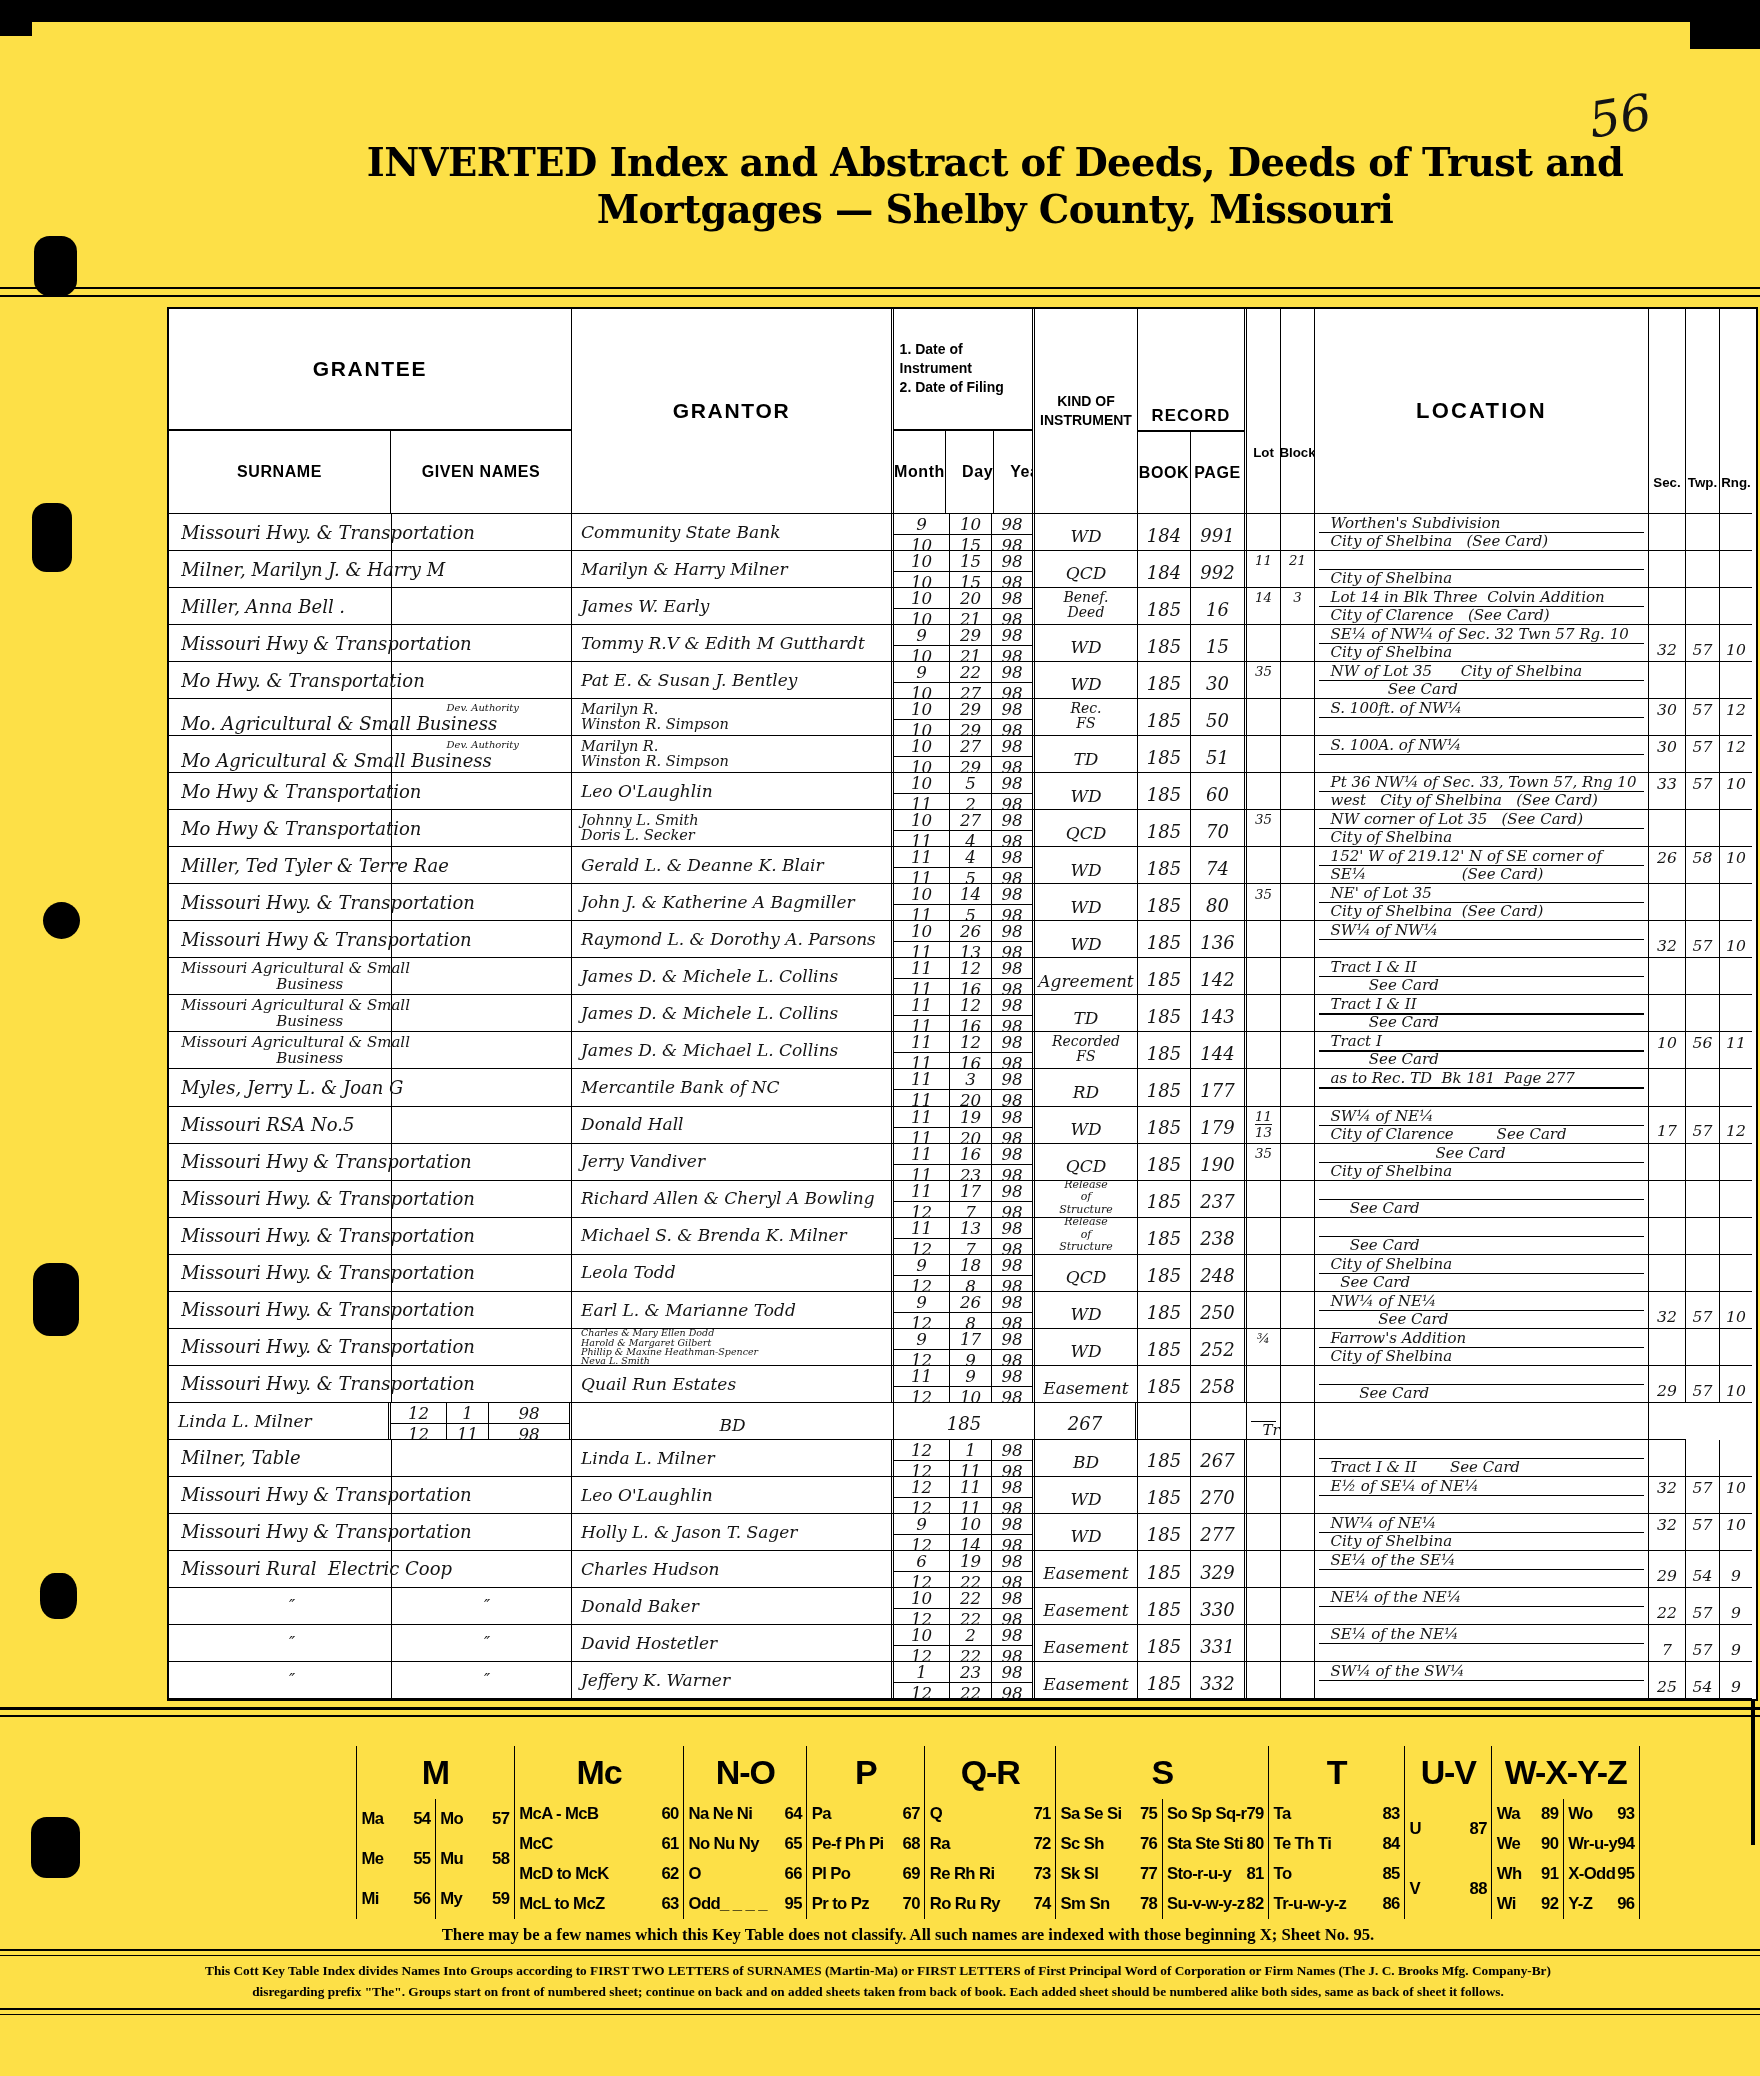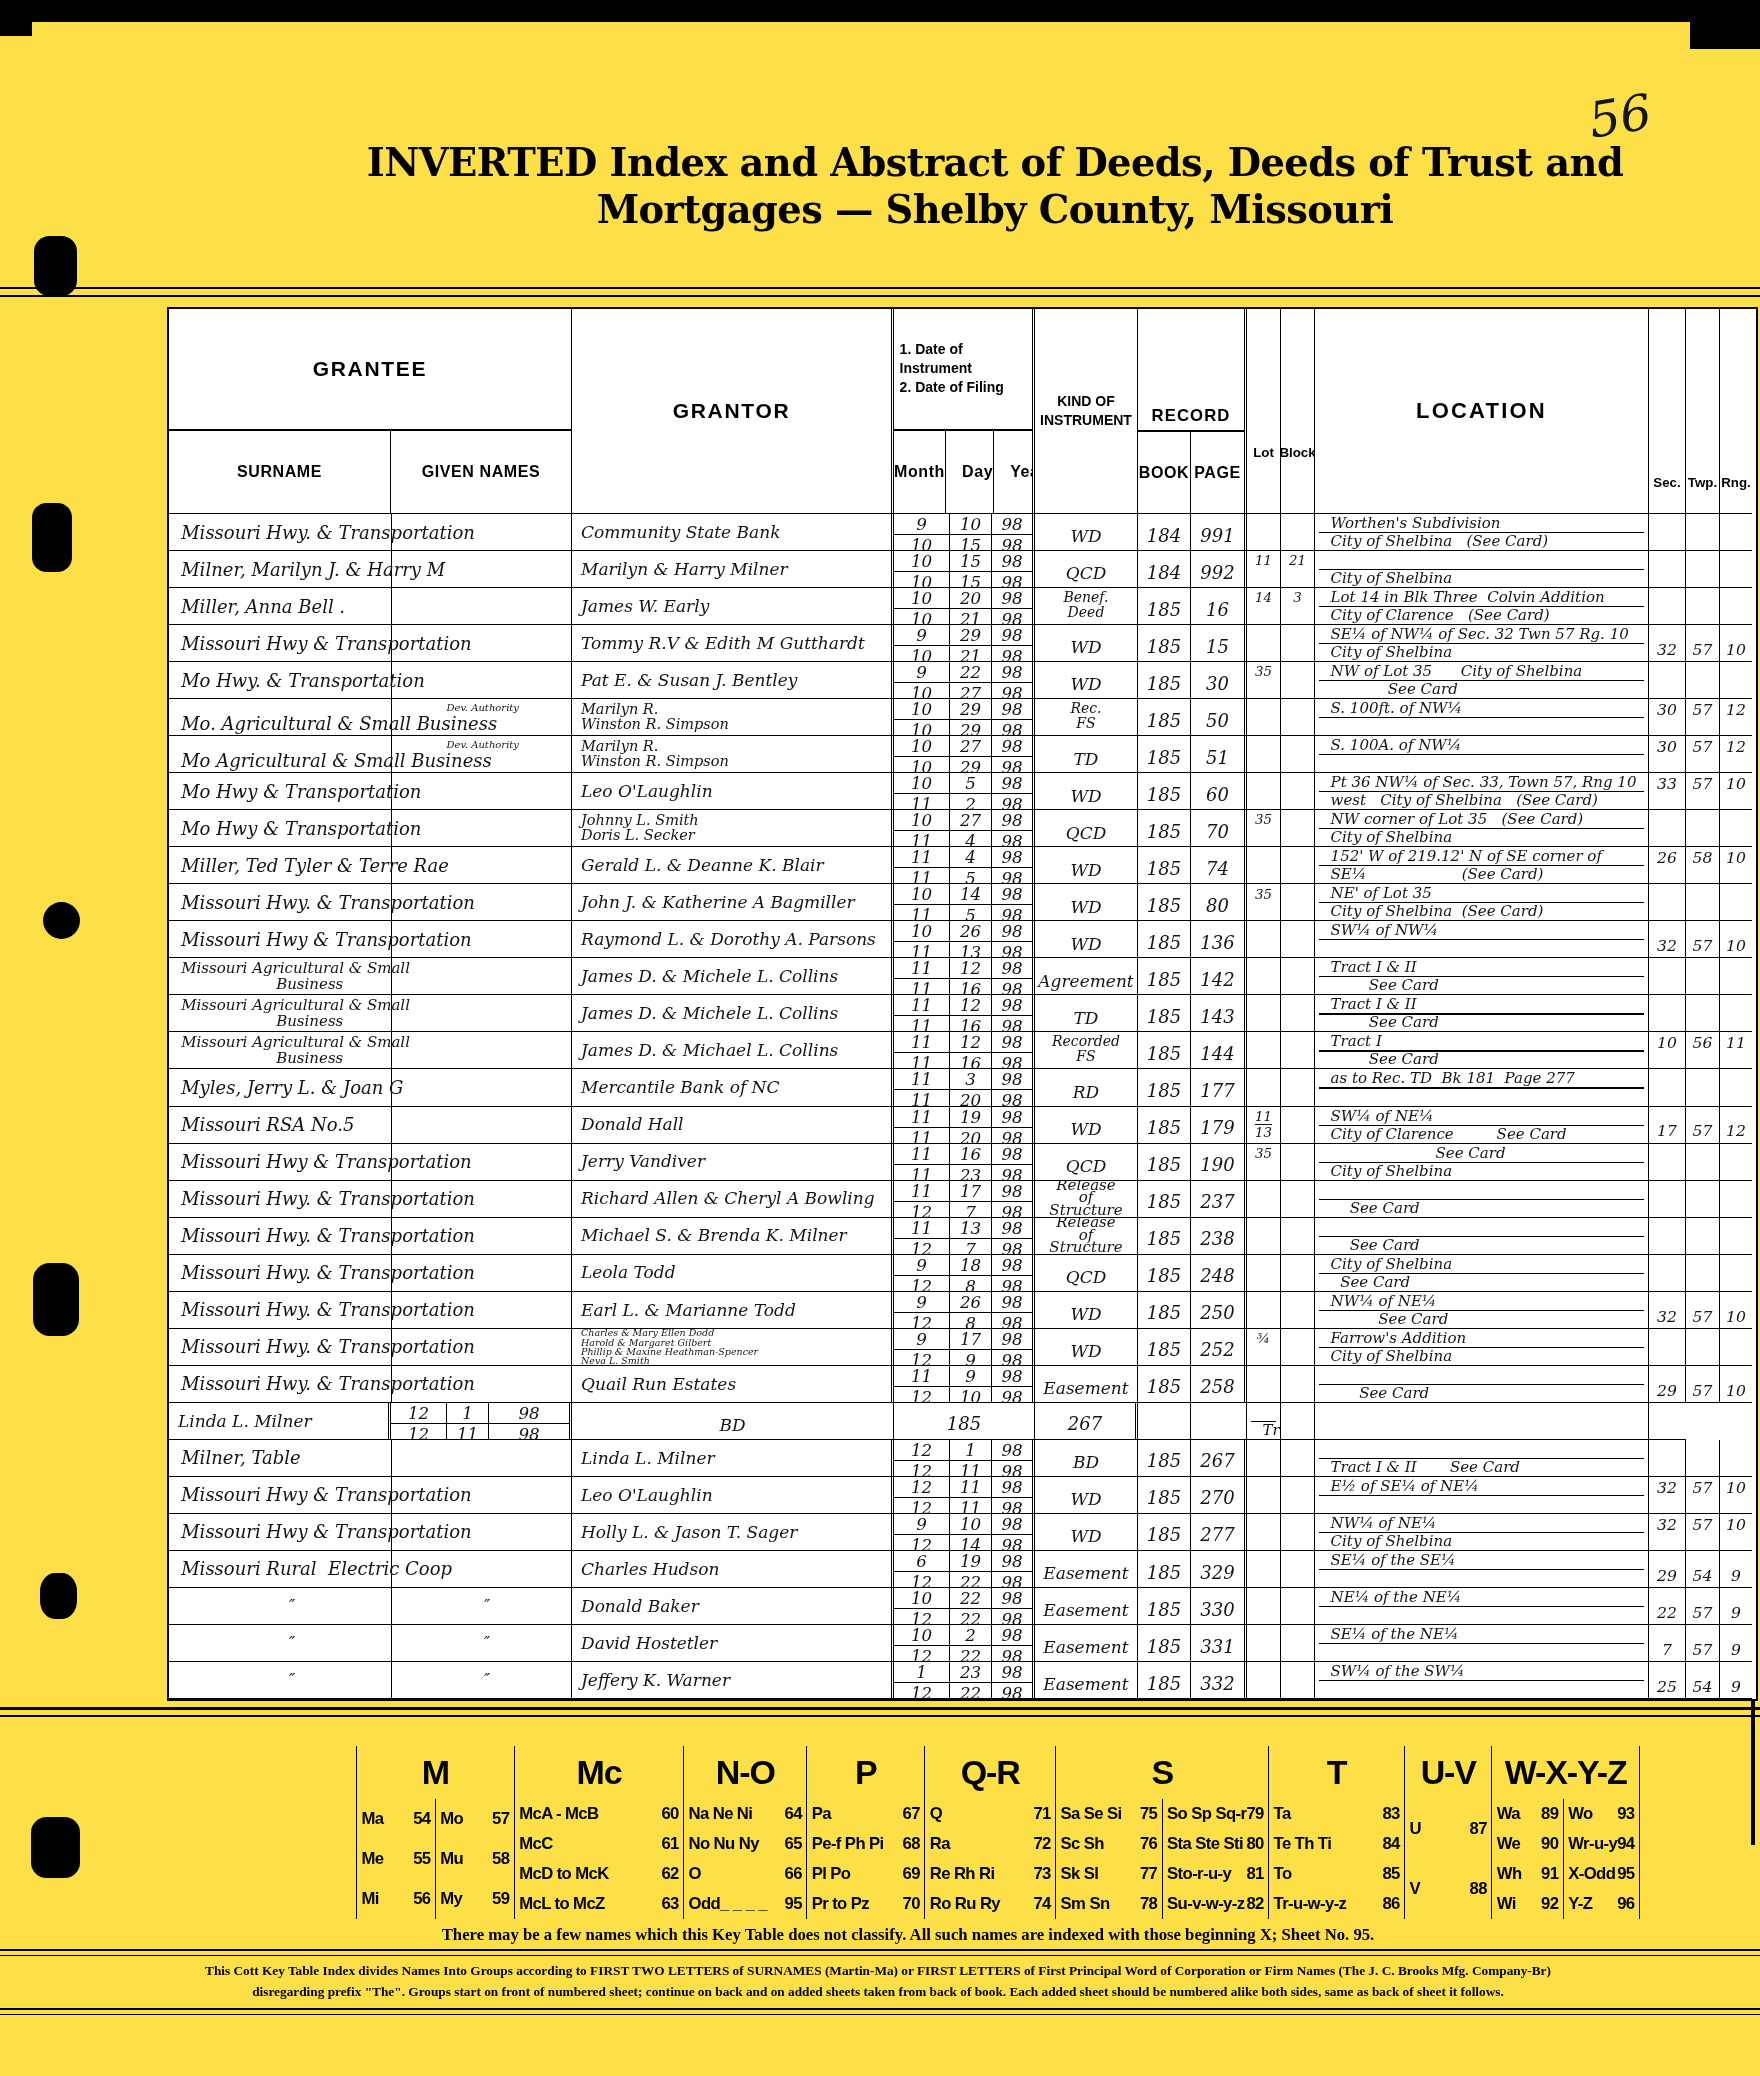--- a/index.html
+++ b/index.html
@@ -71,21 +71,21 @@
   .drow{flex:1;display:flex;align-items:center;font-size:16.7px;}
   .drow.first{border-bottom:1.1px solid #000;}
   .dm{width:56px;text-align:center;border-right:1.1px solid #000;box-sizing:border-box;align-self:stretch;
       display:flex;align-items:center;justify-content:center;}
   .dd{width:42px;text-align:center;border-right:1.1px solid #000;box-sizing:border-box;align-self:stretch;
       display:flex;align-items:center;justify-content:center;}
   .dy{flex:1;text-align:center;}
   .c-k{display:flex;flex-direction:column;justify-content:flex-end;align-items:center;
        padding-bottom:4.4px;font-size:17px;line-height:18.3px;text-align:center;}
   .c-k.sm{font-size:14px;line-height:15px;}
-  .c-k.xs{font-size:15px;line-height:12.2px;justify-content:center;padding-bottom:2px;}
+  .c-k.xs{font-size:11px;line-height:12.2px;justify-content:center;padding-bottom:2px;}
   .c-num{display:flex;justify-content:center;align-items:flex-end;padding-bottom:4.4px;font-size:18px;}
   .c-lb{display:flex;flex-direction:column;align-items:center;padding-top:2.2px;font-size:13.3px;line-height:15px;}
   .c-lb .topline{border-bottom:1.1px solid #141414;}
   .c-loc{position:relative;display:flex;flex-direction:column;}
   .locline{flex:1;display:flex;align-items:center;padding-left:15.6px;font-size:15px;white-space:pre;}
   .locmid{position:absolute;left:4.4px;right:4.4px;top:50%;height:1.1px;background:#000;}
   .c-str{display:flex;justify-content:center;font-size:15.6px;}
   .c-str.t{align-items:flex-start;padding-top:1.7px;}
   .c-str.b{align-items:flex-end;padding-bottom:2.2px;}
   

